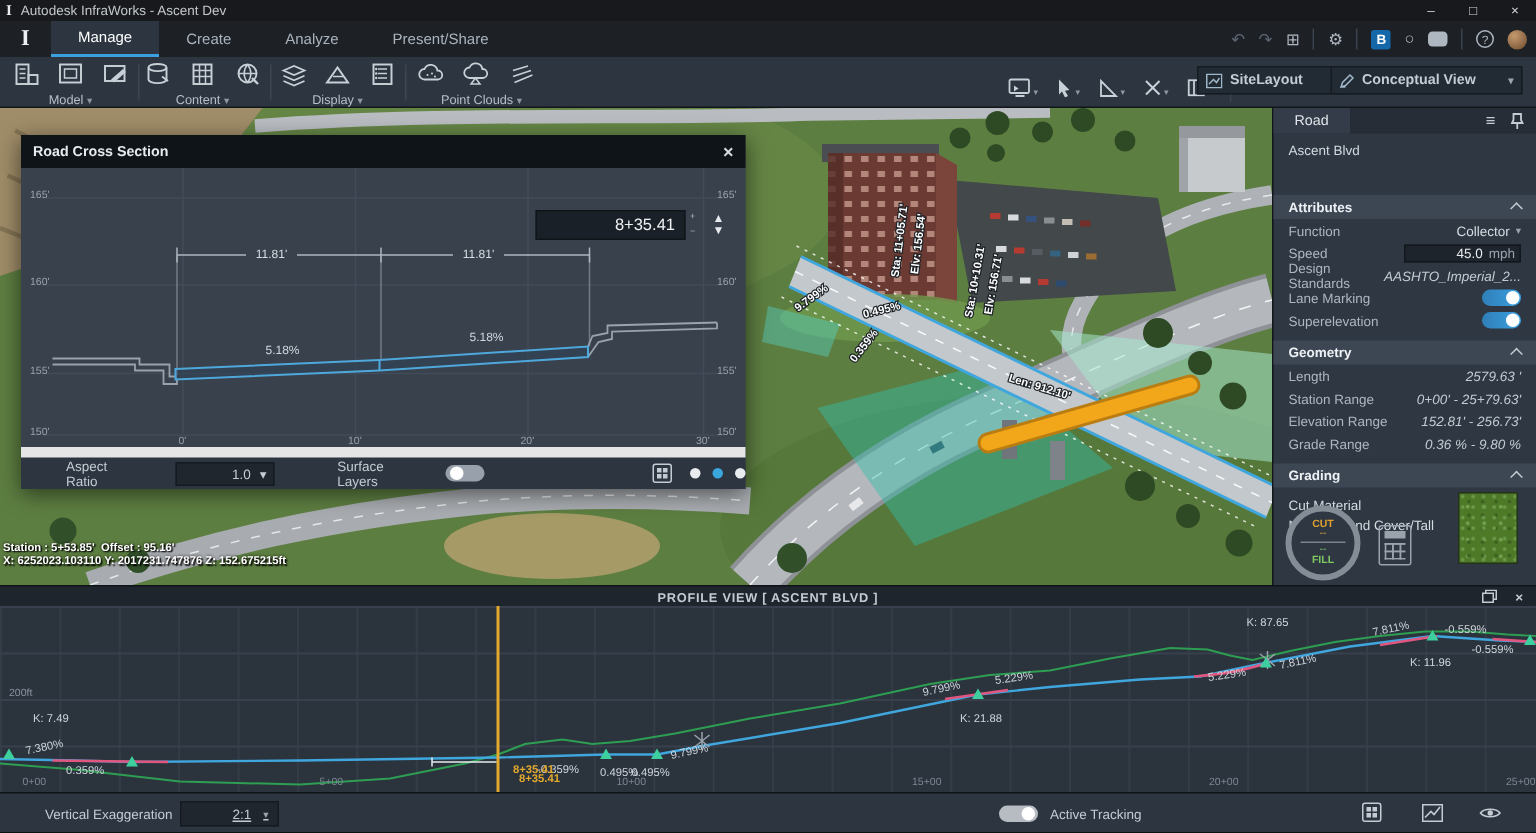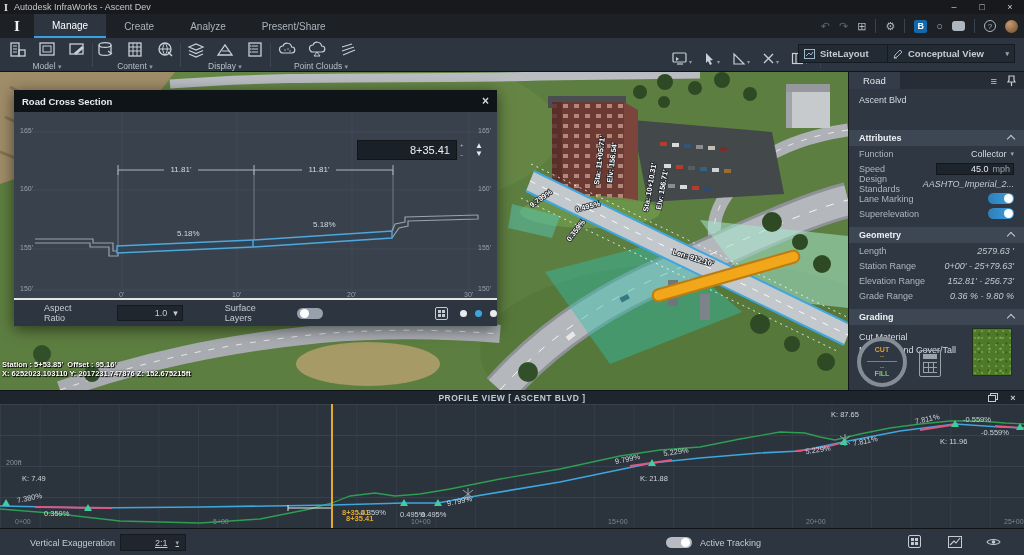--- a/index.html
+++ b/index.html
@@ -48,21 +48,21 @@
 
   
   .xpanel { position:absolute; left:14px; top:90px; width:483px; height:236px; background:#39414d; box-shadow:0 3px 14px rgba(0,0,0,.55); }
   .xpanel-hdr { position:absolute; left:0; top:0; width:100%; height:22px; background:#0f1419; display:flex; align-items:center; padding:0 8px; font-size:9.5px; font-weight:bold; color:#e7eaee; }
   .xpanel-hdr .close { margin-left:auto; font-size:12px; color:#d7dbdf; }
   .xchart { position:absolute; left:0; top:22px; width:483px; height:186px; }
   .xtick { position:absolute; font-size:7px; color:#97a1ac; }
   .station-box { position:absolute; left:343px; top:28px; width:100px; height:20px; background:#1a2027; border:1px solid #10151a; color:#eef1f4; font-size:11px; display:flex; align-items:center; justify-content:flex-end; padding-right:6px; }
   .mini-spin { position:absolute; left:446px; top:28px; height:20px; display:flex; flex-direction:column; justify-content:space-between; padding:2px 0; font-size:6px; color:#aeb6c0; line-height:6px; }
   .big-spin { position:absolute; left:461px; top:27px; height:22px; display:flex; flex-direction:column; justify-content:center; font-size:8px; color:#e7eaee; line-height:8px; }
-  .xfooter { position:absolute; left:0; bottom:0; width:100%; height:28px; background:#2d3540; border-top:2px solid #e5e5e5; display:flex; align-items:center; font-size:9px; color:#c4cbd3; }
+  .xfooter { position:absolute; left:0; bottom:0; width:100%; height:28px; background:#2d3540; border-top:7px solid #e5e5e5; display:flex; align-items:center; font-size:9px; color:#c4cbd3; }
   .xdrop { width:66px; height:16px; background:#1f262e; border:1px solid #141a20; display:flex; align-items:center; justify-content:flex-end; gap:6px; padding:0 4px; font-size:9px; }
   .toggle { width:26px; height:11px; border-radius:6px; position:relative; }
   .toggle .knob { position:absolute; top:1px; width:9px; height:9px; border-radius:50%; background:#fff; }
   .toggle.gray { background:#98a1ab; }
   .toggle.gray .knob { left:3px; }
   .toggle.gray2 { background:#b6bcc2; }
   .toggle.gray2 .knob { right:2px; }
   .toggle.blue { background:linear-gradient(90deg,#2f7fb8,#3ba0e0); }
   .toggle.blue .knob { right:1px; }
   .gridicon { width:13px; height:13px; border:1px solid #c4cbd3; border-radius:2px; position:relative; }

